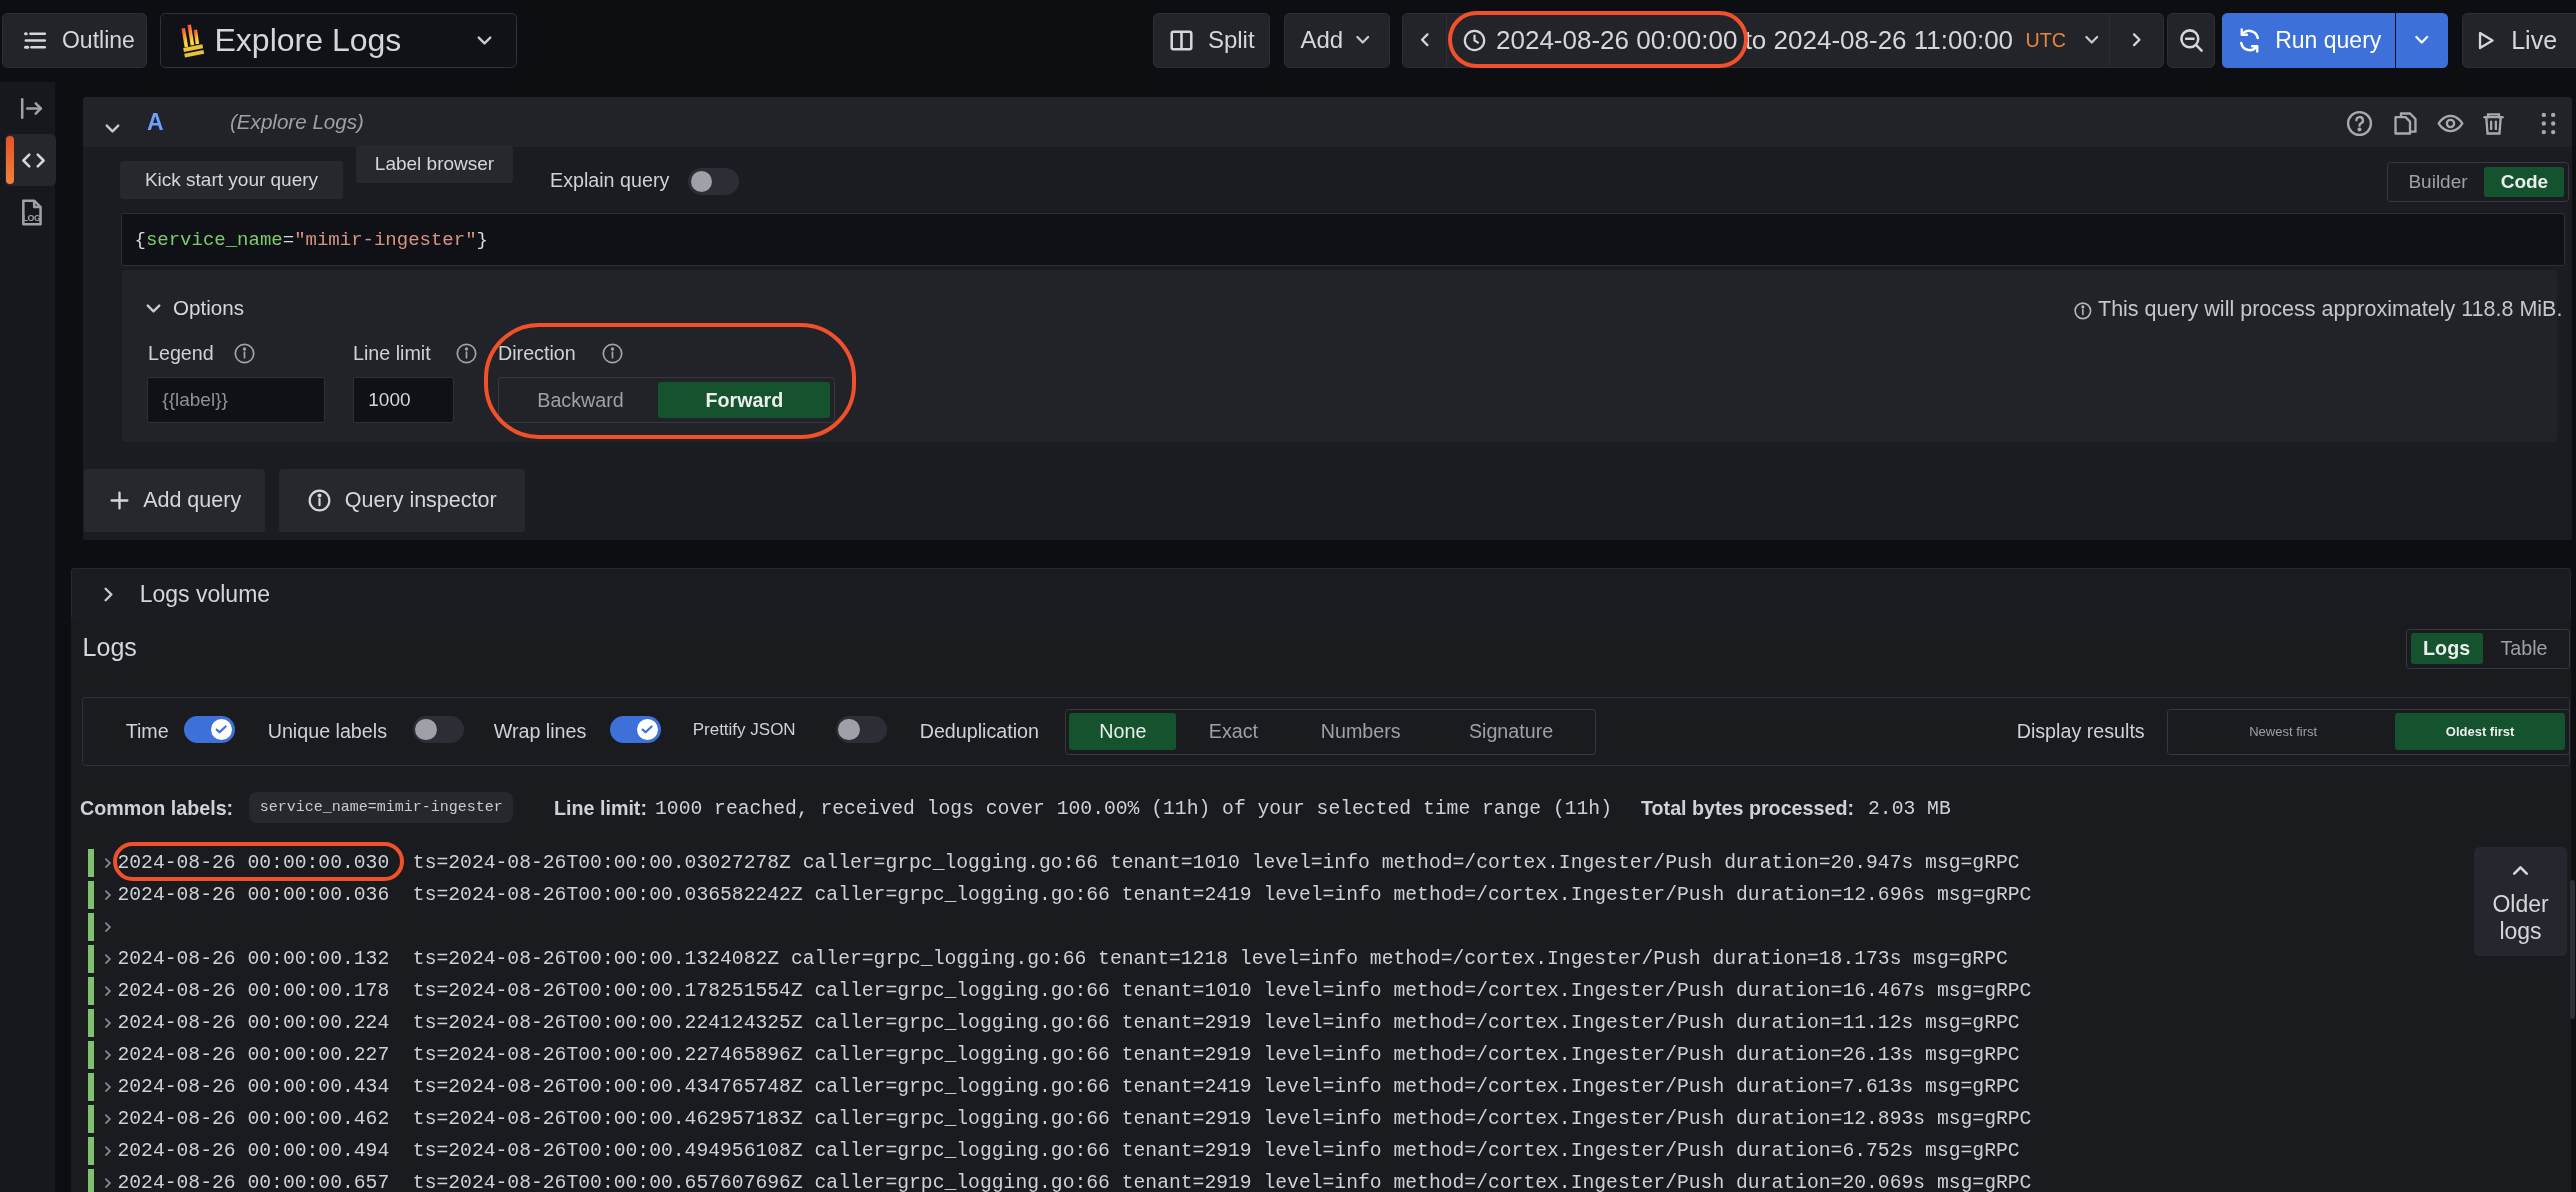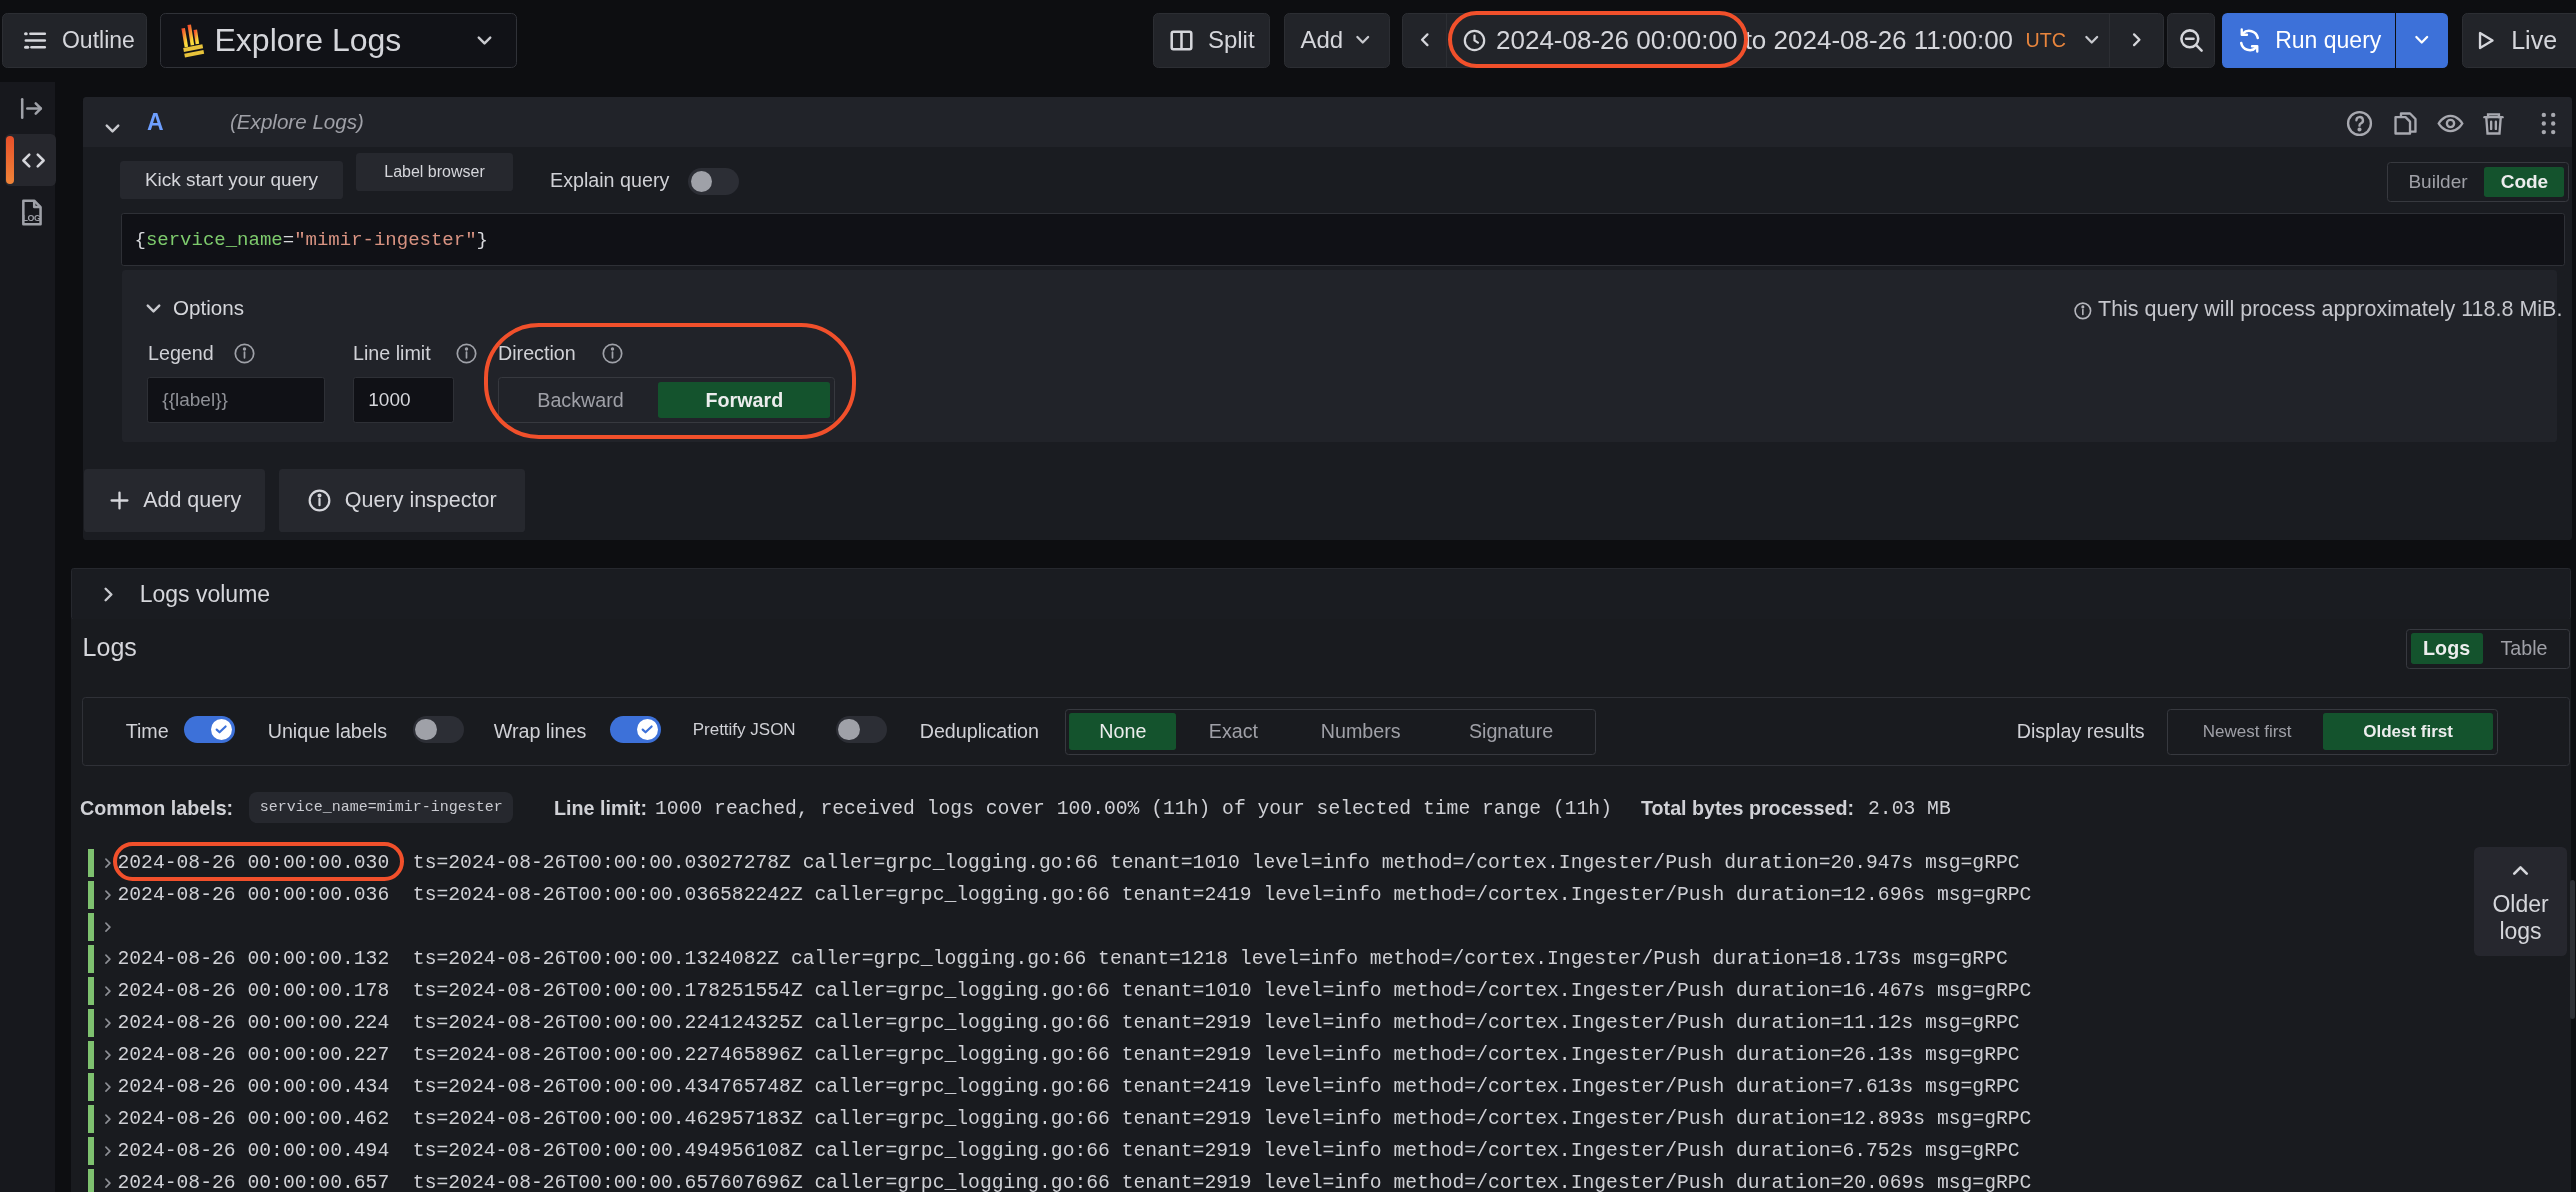--- a/index.html
+++ b/index.html
@@ -194,21 +194,21 @@
         <circle cx="5" cy="2.5" r="1.4"></circle>
         <circle cx="11" cy="2.5" r="1.4"></circle>
         <circle cx="5" cy="8" r="1.4"></circle>
         <circle cx="11" cy="8" r="1.4"></circle>
         <circle cx="5" cy="13.5" r="1.4"></circle>
         <circle cx="11" cy="13.5" r="1.4"></circle>
       </svg>
   </div>
 
   <div class="btn2" style="position:absolute;left:37px;top:64px;width:223px;height:38px;font-size:19px">Kick start your query</div>
-  <div class="btn2" style="position:absolute;left:273px;top:56px;width:157px;height:38px;font-size:16px">Label browser</div>
+  <div class="btn2" style="position:absolute;left:273px;top:48px;width:157px;height:38px;font-size:19px">Label browser</div>
   <div class="abs" style="left:467px;top:72px;color:#d0d1d6;font-size:19.7px">Explain query</div>
   <div class="tog off" style="position:absolute;left:605px;top:71px">
       <div class="knob"></div>
     </div>
   <div class="radioGrp" style="position:absolute;left:2304px;top:65px;width:182px;height:40px;font-size:19px;padding:3.6px">
     <div class="cell" style="flex:1">Builder</div>
     <div class="cell on" style="width:80px">Code</div>
   </div>
 
   <div class="inp mono abs" style="left:38px;top:116px;width:2444px;height:53px;font-size:19px;display:flex;align-items:center;padding-left:12.5px">
@@ -312,21 +312,21 @@
         <div class="knob"></div>
       </div>
     <div class="abs" style="left:837px;top:22.3px;color:#d0d1d6;font-size:19.7px;font-weight:500">Deduplication</div>
     <div class="radioGrp" style="position:absolute;left:982px;top:10.7px;width:531px;height:46px;font-size:19.7px;padding:3.6px">
       <div class="cell on" style="width:109px;font-weight:500">None</div>
       <div class="cell" style="width:116px">Exact</div>
       <div class="cell" style="width:143px">Numbers</div>
       <div class="cell" style="width:163px">Signature</div>
     </div>
     <div class="abs" style="left:1934px;top:22.3px;color:#d0d1d6;font-size:19.7px;font-weight:500">Display results</div>
-    <div class="radioGrp" style="position:absolute;left:2084px;top:10.7px;width:331px;height:46px;font-size:17px;padding:3.6px">
+    <div class="radioGrp" style="position:absolute;left:2084px;top:10.7px;width:403px;height:46px;font-size:13px;padding:3.6px">
       <div class="cell" style="flex:1">Newest first</div>
       <div class="cell on" style="width:170px">Oldest first</div>
     </div>
   </div>
 
   <div class="abs" style="left:9px;top:178px;color:#d0d1d6;font-size:19.7px;font-weight:700">Common labels:</div>
   <div class="abs mono" style="left:178px;top:173px;background:#26282e;border-radius:8px;color:#c9cad0;font-size:15px;padding:7.2px 10.7px">service_name=mimir-ingester</div>
   <div class="abs" style="left:483px;top:178px;color:#d0d1d6;font-size:19.7px;font-weight:700">Line limit:</div>
   <div class="abs mono" style="left:584px;top:179px;color:#cfd0d5;font-size:19.7px">1000 reached, received logs cover 100.00% (11h) of your selected time range (11h)</div>
   <div class="abs" style="left:1570px;top:178px;color:#d0d1d6;font-size:19.7px;font-weight:700">Total bytes processed:</div>

